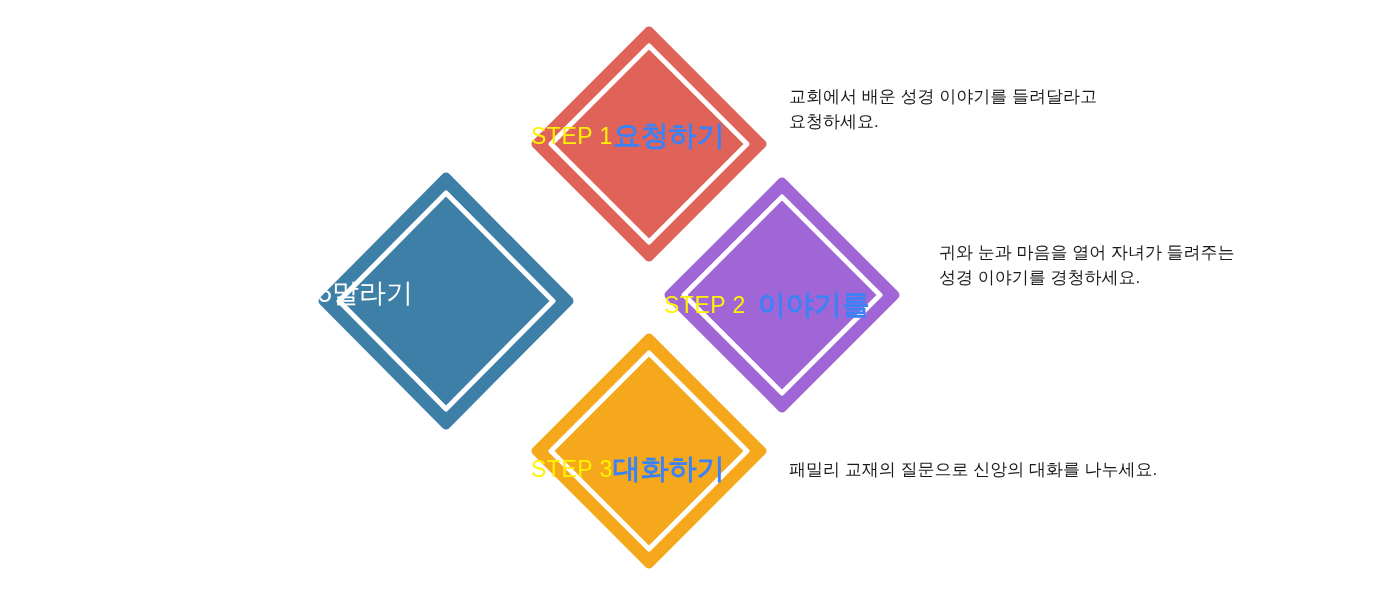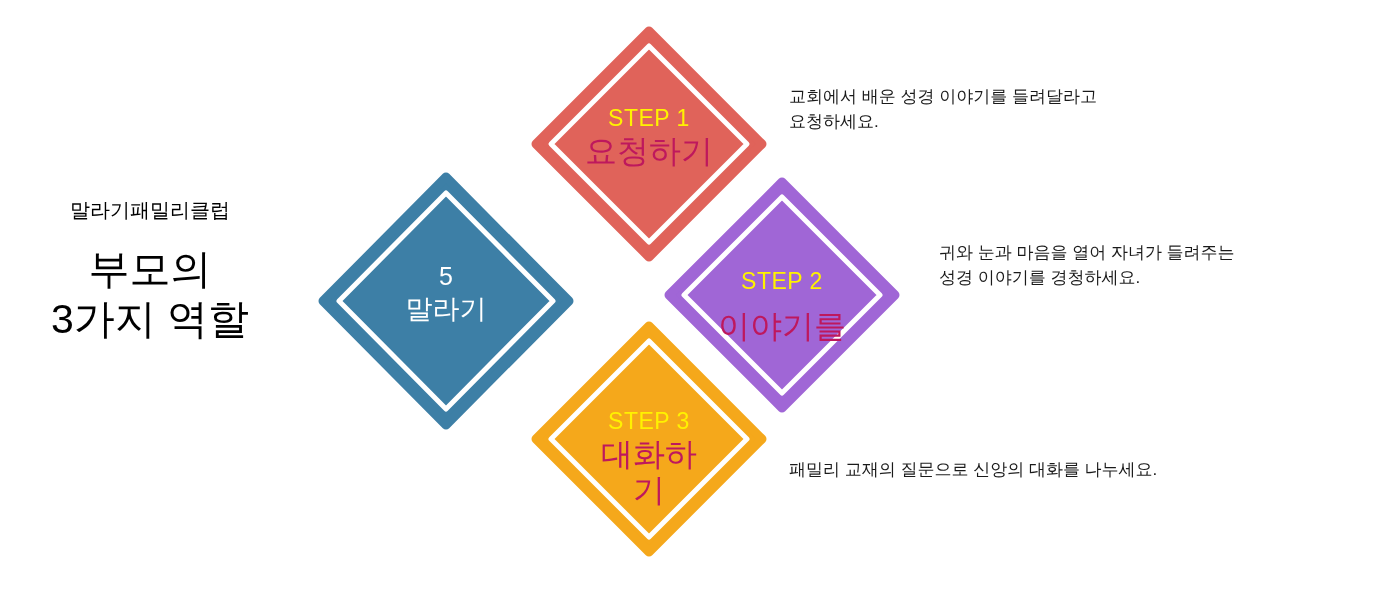--- a/index.html
+++ b/index.html
@@ -52,37 +52,37 @@
     top: 0;
     overflow: visible;
   }
   .dia-label {
     position: absolute;
     left: 0;
     top: 0;
     width: 100%;
     height: 100%;
     display: flex;
-    flex-direction: column;
+    flex-direction: row;
     align-items: center;
-    justify-content: center;
+    justify-content: flex-start;
     text-align: center;
     pointer-events: none;
   }
   .step-tag {
     color: #FFF200;
     font-size: 23px;
     line-height: 30px;
     font-weight: 400;
     letter-spacing: 0.5px;
   }
   .dia-title {
-    color: #be185d;
-    font-weight: normal;
-    font-size: 32px;
+    color: #3b82f6;
+    font-weight: bold;
+    font-size: 28px;
     line-height: 36px;
     letter-spacing: 0px;
   }
   .num-tag {
     color: #ffffff;
     font-size: 25px;
     line-height: 32px;
     font-weight: 400;
   }
   .blue-title {
@@ -108,27 +108,20 @@
   }
   #desc-1 { left: 789px; top: 84px;  width: 520px; }
   #desc-2 { left: 939px; top: 240px; width: 420px; }
   #desc-3 { left: 789px; top: 457px; width: 560px; }
 </style>
 </head>
 <body>
 
 <div id="stage">
 
-  <div class="left-block">
-    <div class="club-name">말라기패밀리클럽</div>
-    <div class="main-title">
-      <div>부모의</div>
-      <div>3가지 역할</div>
-    </div>
-  </div>
 
   <div class="diamond" id="dia-blue" style="left:318px; top:172px; width:256px; height:258px;">
     <svg width="256" height="258" viewBox="0 0 256 258">
       <path d="M128 5 L251 129 L128 253 L5 129 Z" fill="#3D7FA6" stroke="#3D7FA6" stroke-width="9" stroke-linejoin="round"></path>
       <path d="M128 21 L235 129 L128 237 L21 129 Z" fill="none" stroke="#FFFFFF" stroke-width="5" stroke-linejoin="round"></path>
     </svg>
     <div class="dia-label lbl-blue">
       <div class="num-tag">5</div>
       <div class="blue-title">말라기</div>
     </div>
@@ -149,21 +142,21 @@
     <svg width="236" height="236" viewBox="0 0 236 236">
       <path d="M118 5 L231 118 L118 231 L5 118 Z" fill="#A066D6" stroke="#A066D6" stroke-width="9" stroke-linejoin="round"></path>
       <path d="M118 20 L216 118 L118 216 L20 118 Z" fill="none" stroke="#FFFFFF" stroke-width="5" stroke-linejoin="round"></path>
     </svg>
     <div class="dia-label lbl-purple">
       <div class="step-tag">STEP 2</div>
       <div class="dia-title">이야기를</div>
     </div>
   </div>
 
-  <div class="diamond" id="dia-orange" style="left:531px; top:321px; width:236px; height:236px;">
+  <div class="diamond" id="dia-orange" style="left:531px; top:333px; width:236px; height:236px;">
     <svg width="236" height="236" viewBox="0 0 236 236">
       <path d="M118 5 L231 118 L118 231 L5 118 Z" fill="#F5A81B" stroke="#F5A81B" stroke-width="9" stroke-linejoin="round"></path>
       <path d="M118 20 L216 118 L118 216 L20 118 Z" fill="none" stroke="#FFFFFF" stroke-width="5" stroke-linejoin="round"></path>
     </svg>
     <div class="dia-label lbl-orange">
       <div class="step-tag">STEP 3</div>
       <div class="dia-title">대화하</div>
       <div class="dia-title">기</div>
     </div>
   </div>

